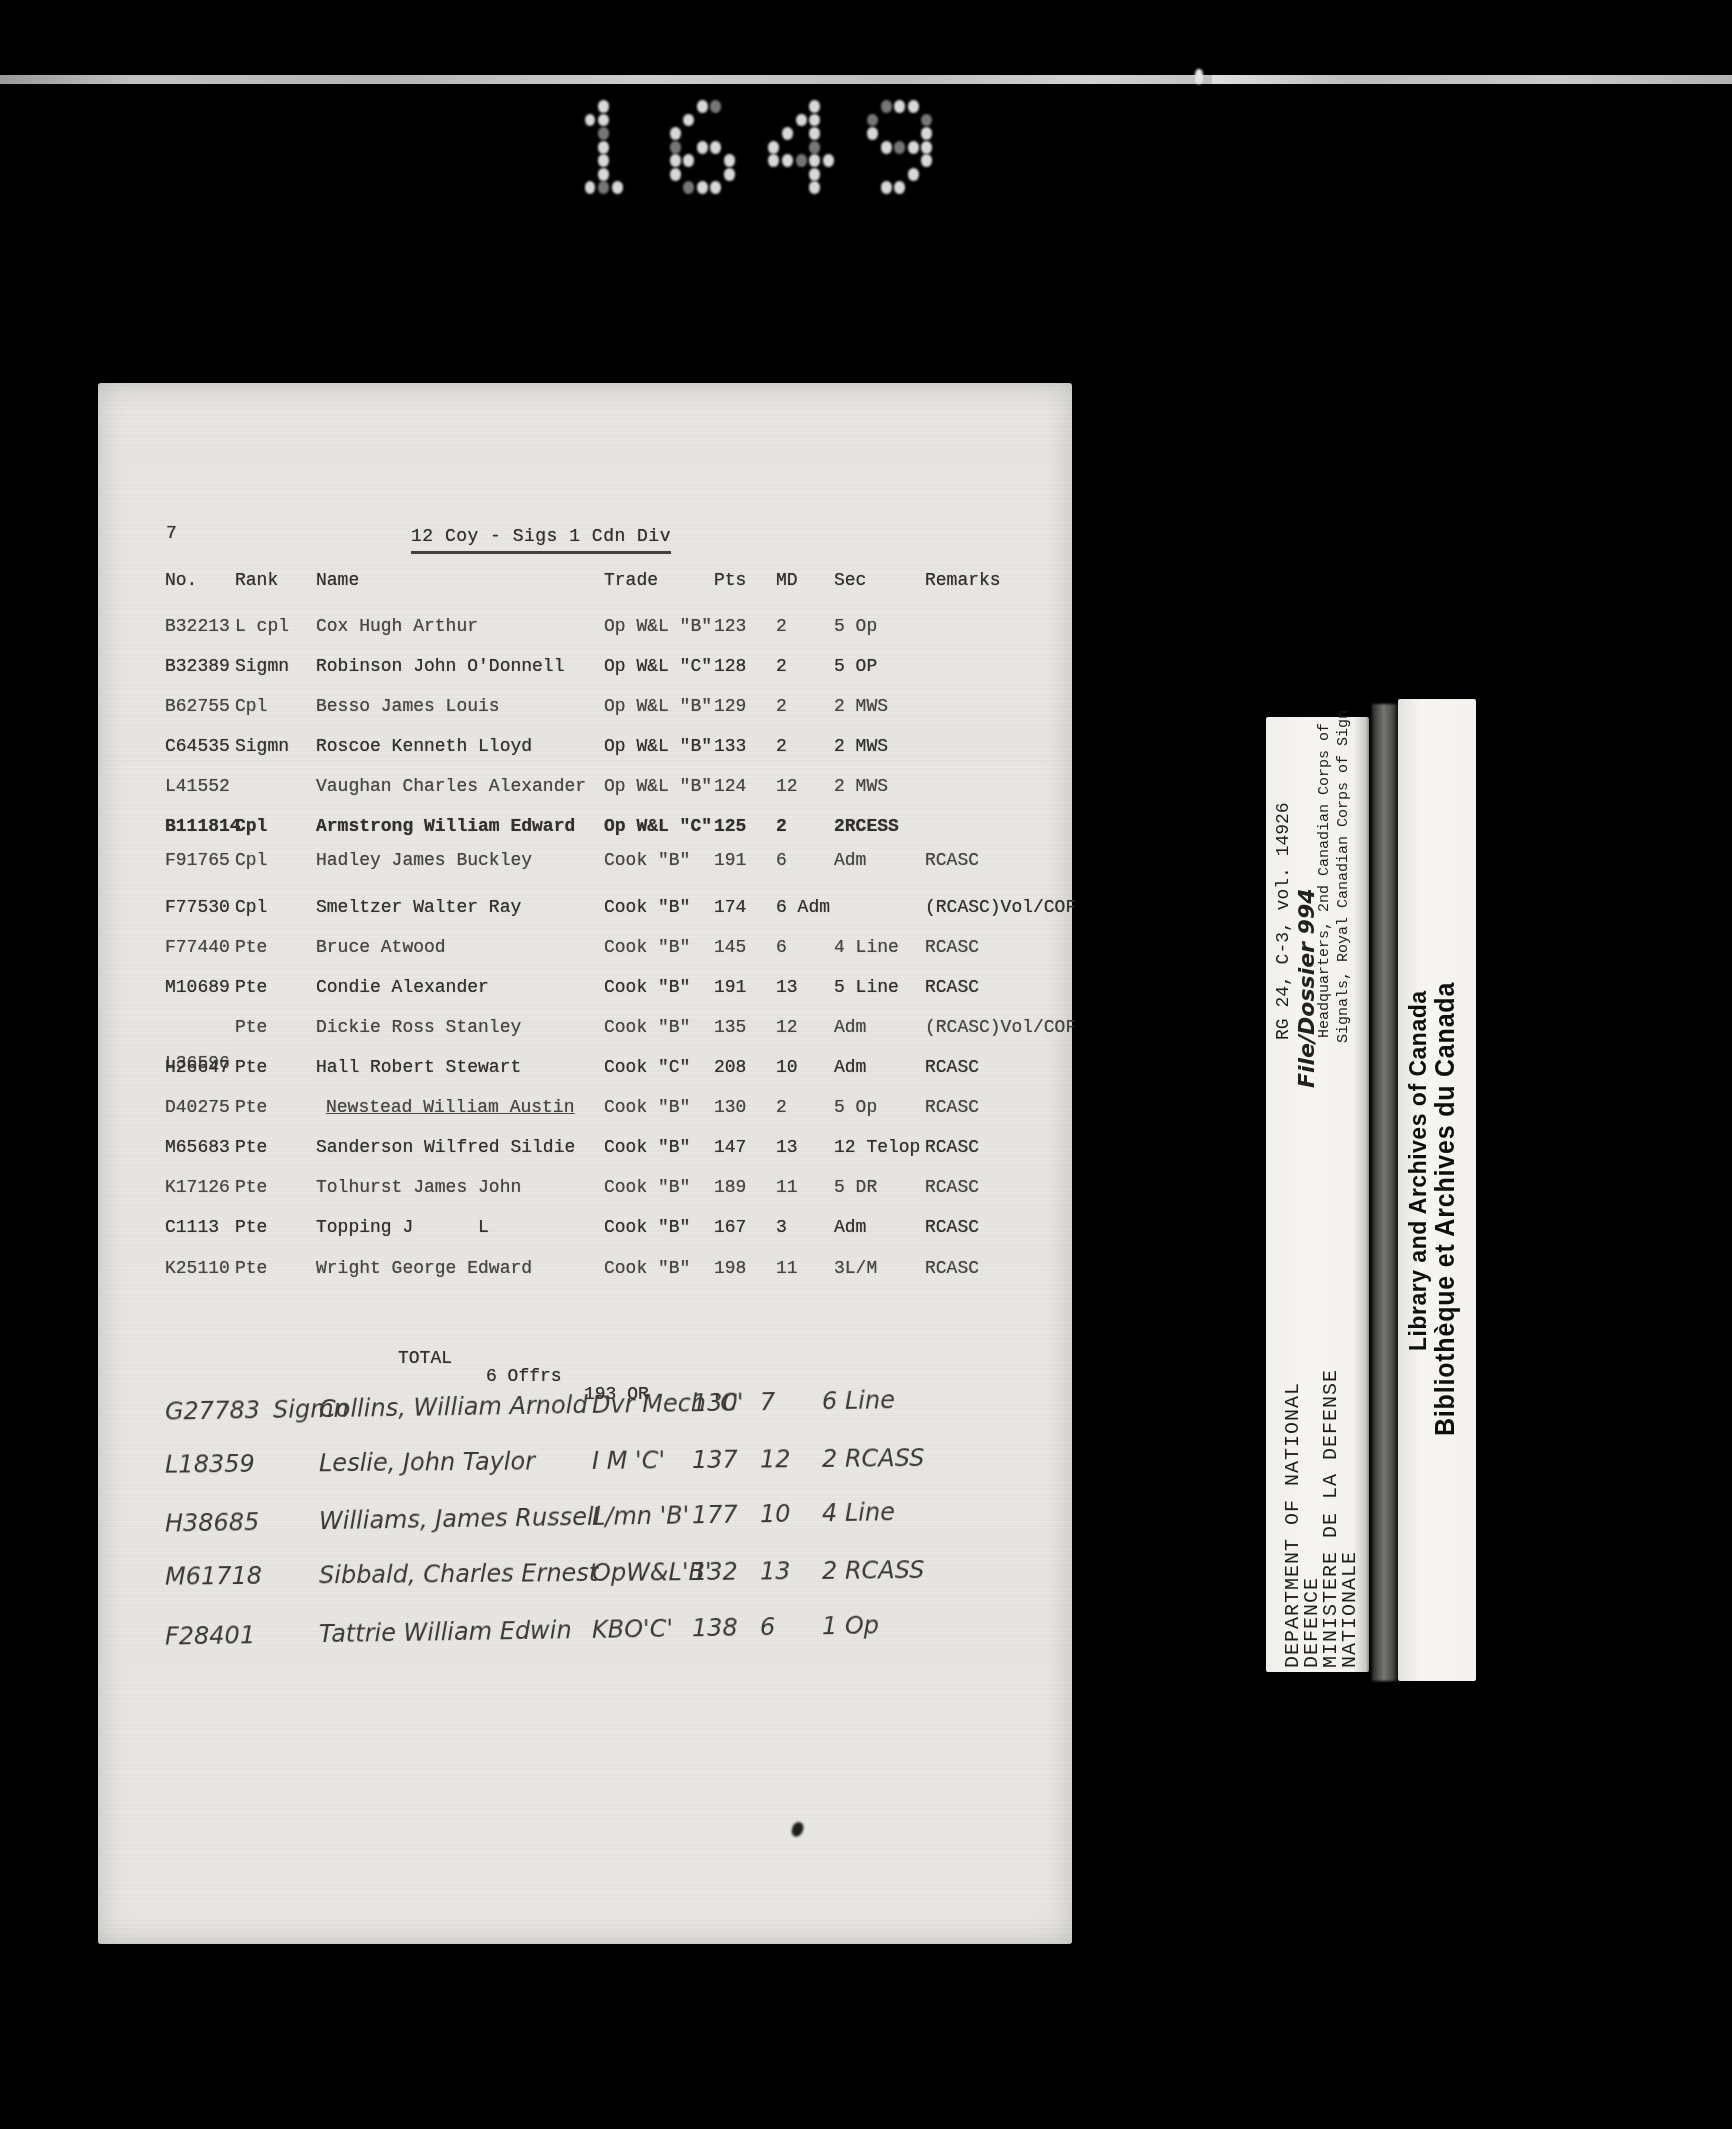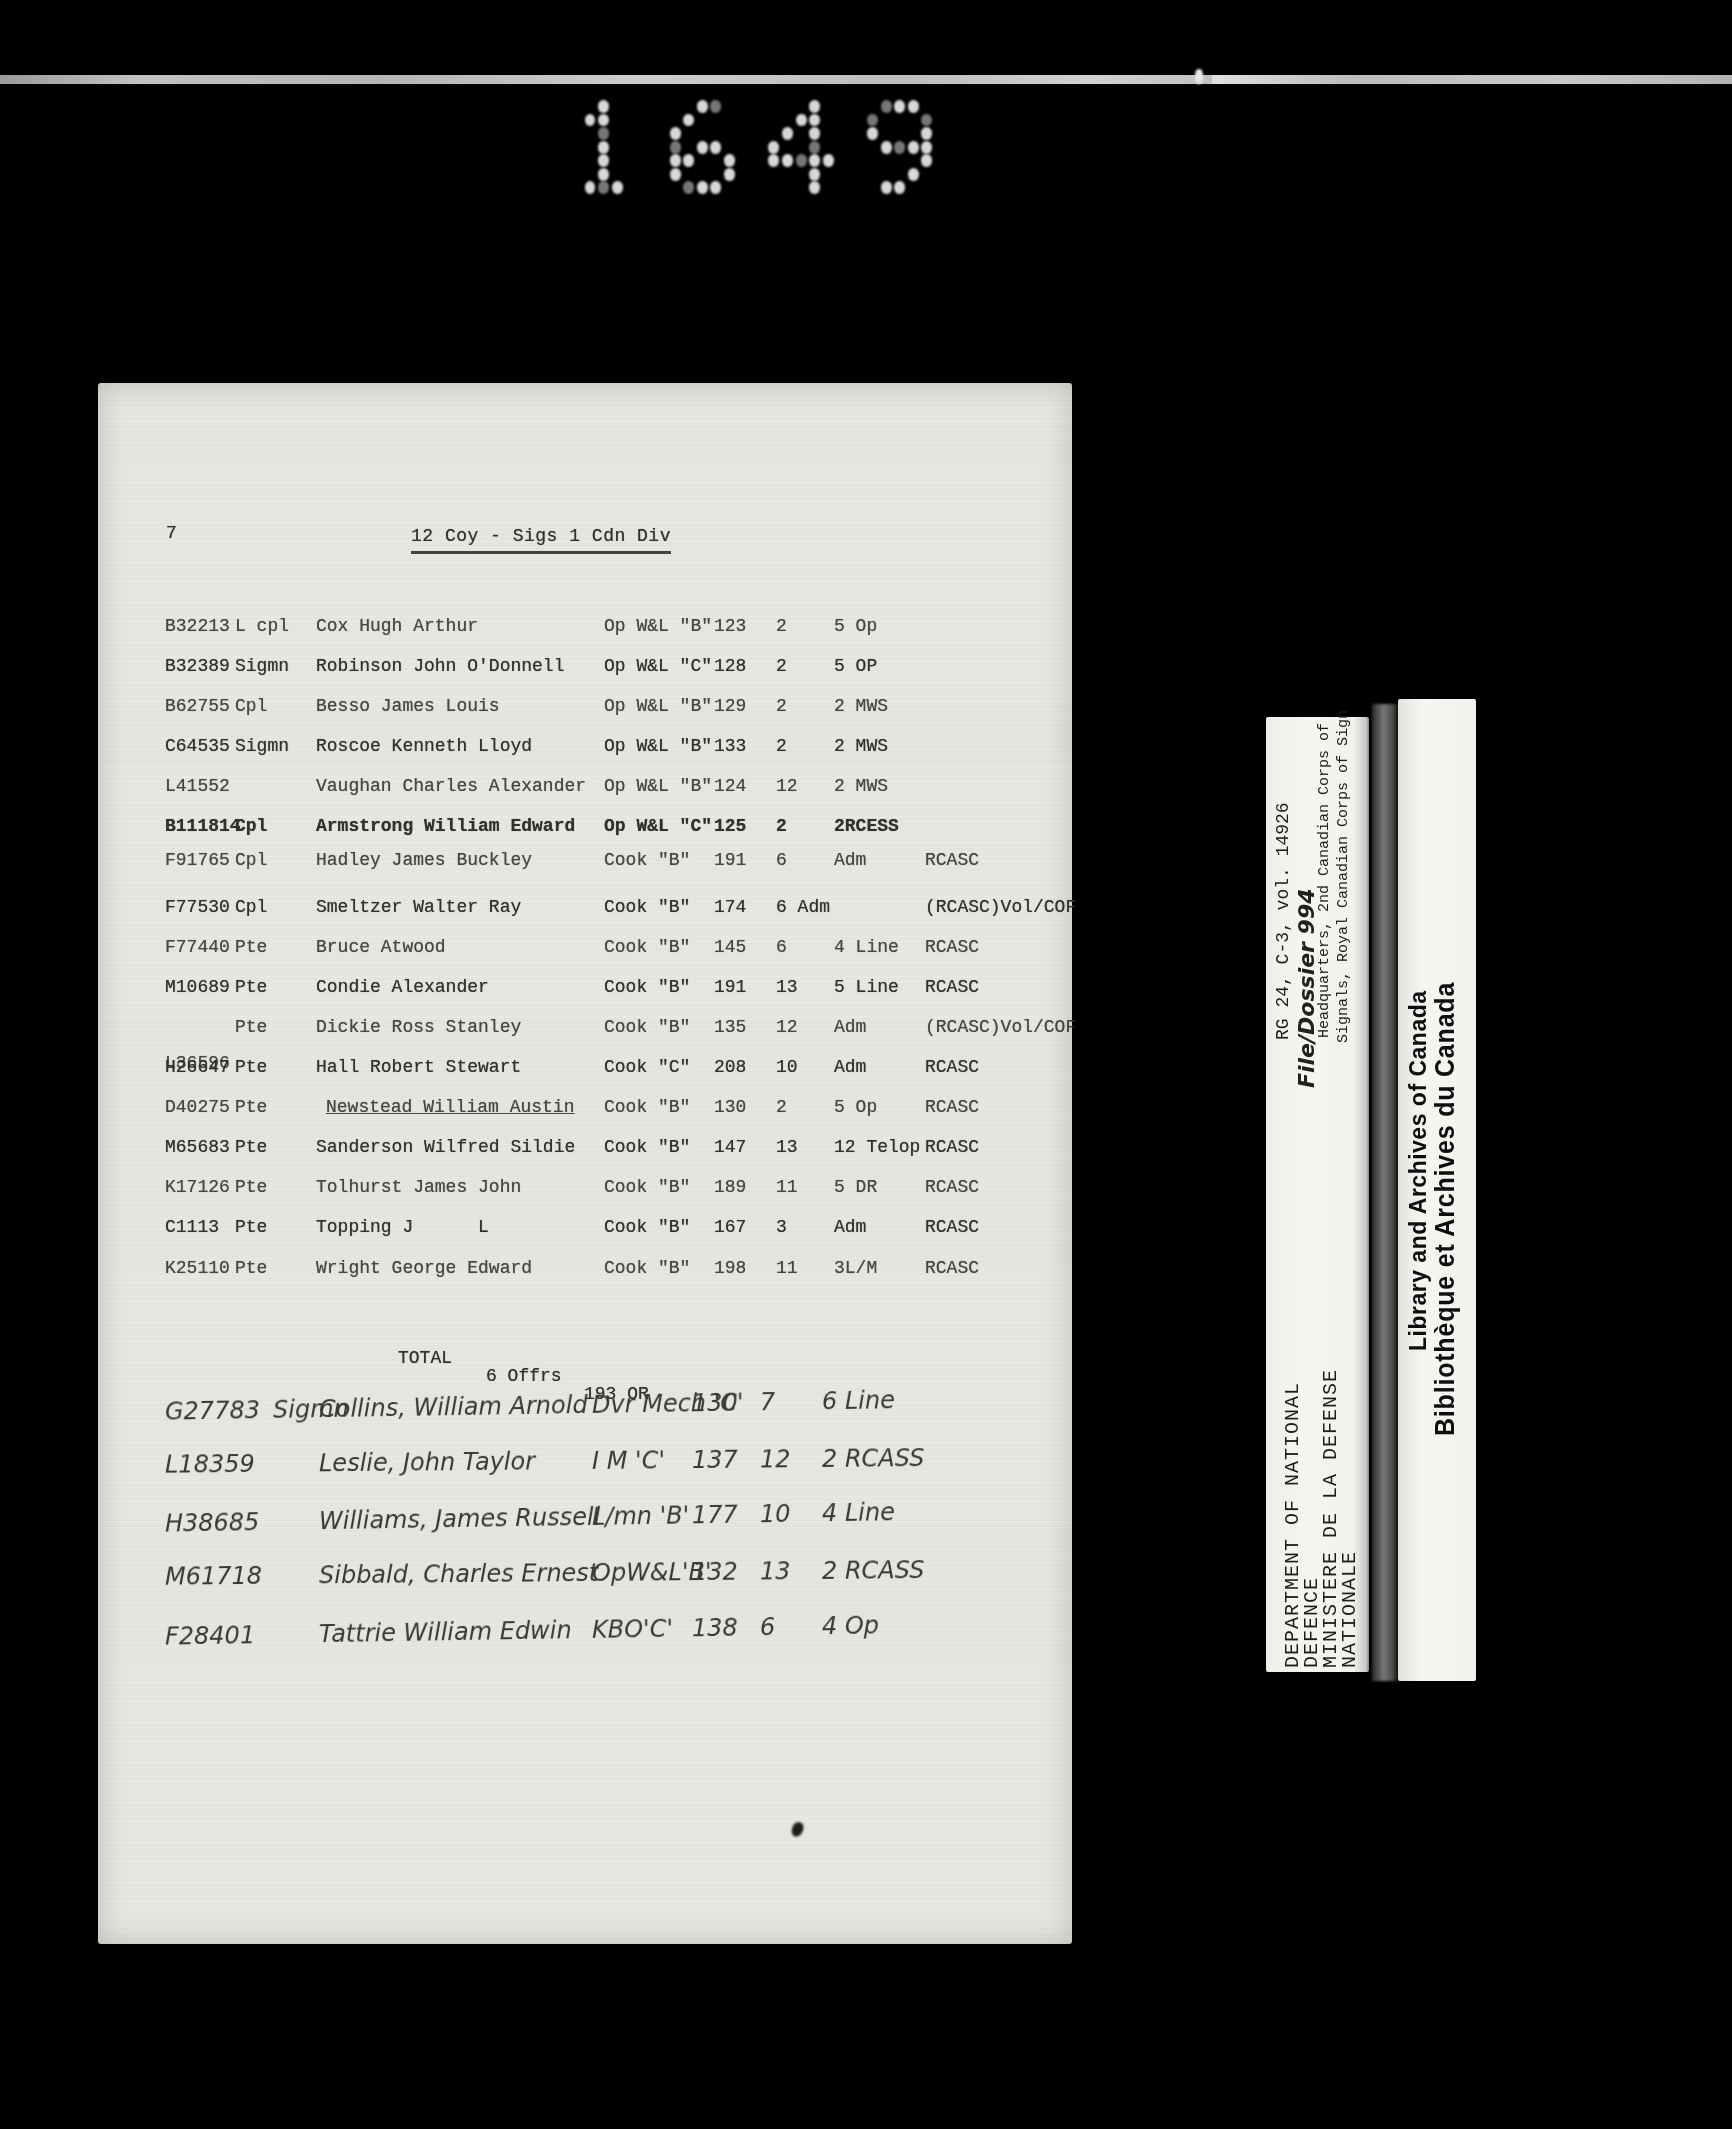--- a/index.html
+++ b/index.html
@@ -138,20 +138,30 @@
     <span class="dot" style="left: 350px; top: 41px;"></span>
     <span class="dot" style="left: 350px; top: 54px;"></span>
     <span class="dot" style="left: 337px; top: 68px;"></span>
     <span class="dot" style="left: 310px; top: 81px;"></span>
     <span class="dot" style="left: 323px; top: 81px;"></span>
   </div>
 
 <div class="paper">
   <div class="typed page-no">7</div>
   <div class="typed doc-title">12 Coy - Sigs 1 Cdn Div</div>
+  <div class="thead" id="thead">
+      <span class="typed tcell" style="left: 67px;">No.</span>
+      <span class="typed tcell" style="left: 137px;">Rank</span>
+      <span class="typed tcell" style="left: 218px;">Name</span>
+      <span class="typed tcell" style="left: 506px;">Trade</span>
+      <span class="typed tcell" style="left: 616px;">Pts</span>
+      <span class="typed tcell" style="left: 678px;">MD</span>
+      <span class="typed tcell" style="left: 736px;">Sec</span>
+      <span class="typed tcell" style="left: 827px;">Remarks</span>
+    </div>
   <div class="tbody" id="tbody">
       <div class="trow" style="top: 0px;">
         <span class="typed tcell" style="left: 67px;">B32213</span>
         <span class="typed tcell" style="left: 137px;">L cpl</span>
         <span class="typed tcell" style="left: 218px;">Cox Hugh Arthur</span>
         <span class="typed tcell" style="left: 506px;">Op W&amp;L "B"</span>
         <span class="typed tcell" style="left: 616px;">123</span>
         <span class="typed tcell" style="left: 678px;">2</span>
         <span class="typed tcell" style="left: 736px;">5 Op</span>
       </div>
@@ -347,21 +357,21 @@
         <span class="hand tcell" style="left: 594px;">132</span>
         <span class="hand tcell" style="left: 662px;">13</span>
         <span class="hand tcell" style="left: 724px;">2 RCASS</span>
       </div>
       <div class="hrow" style="top: 225px; transform: rotate(-0.9deg);">
         <span class="hand tcell" style="left: 67px;">F28401</span>
         <span class="hand tcell" style="left: 221px;">Tattrie William Edwin</span>
         <span class="hand tcell" style="left: 494px;">KBO'C'</span>
         <span class="hand tcell" style="left: 594px;">138</span>
         <span class="hand tcell" style="left: 662px;">6</span>
-        <span class="hand tcell" style="left: 724px;">4 Op</span>
+        <span class="hand tcell" style="left: 724px;">1 Op</span>
       </div>
     </div>
   <div class="speck"></div>
 </div>
 
 <div class="strip1">
   <div class="vline vtyped l-rg">RG 24, C-3, vol. 14926</div>
   <div class="vline vhand l-file">File/Dossier 994</div>
   <div class="vline vtyped l-hq1">Headquarters, 2nd Canadian Corps of</div>
   <div class="vline vtyped l-hq2">Signals, Royal Canadian Corps of Sign</div>

